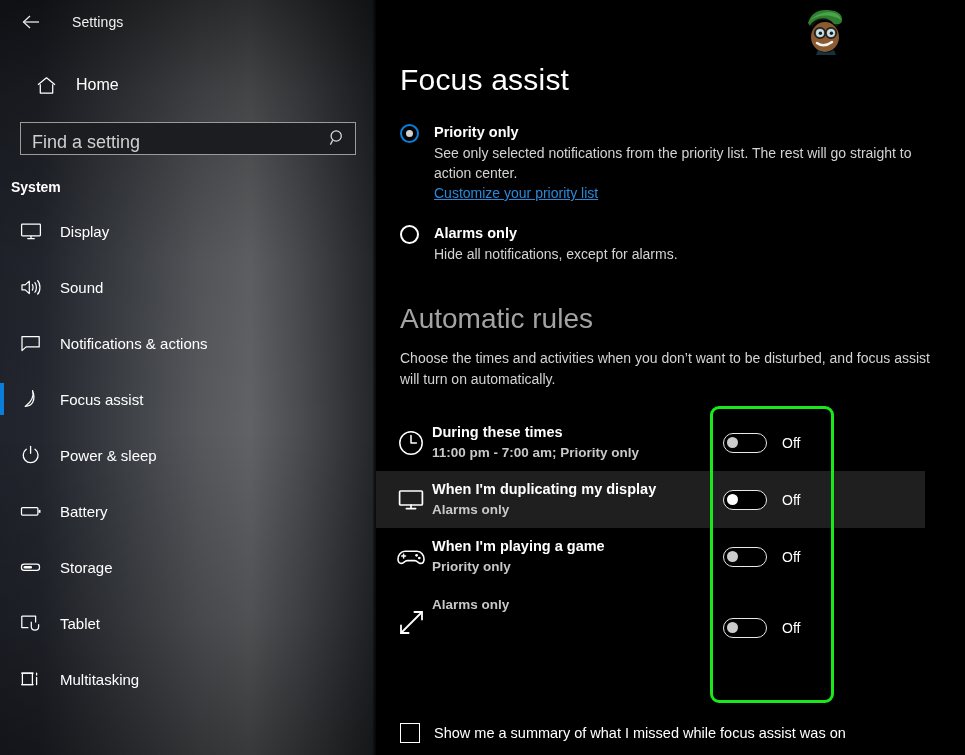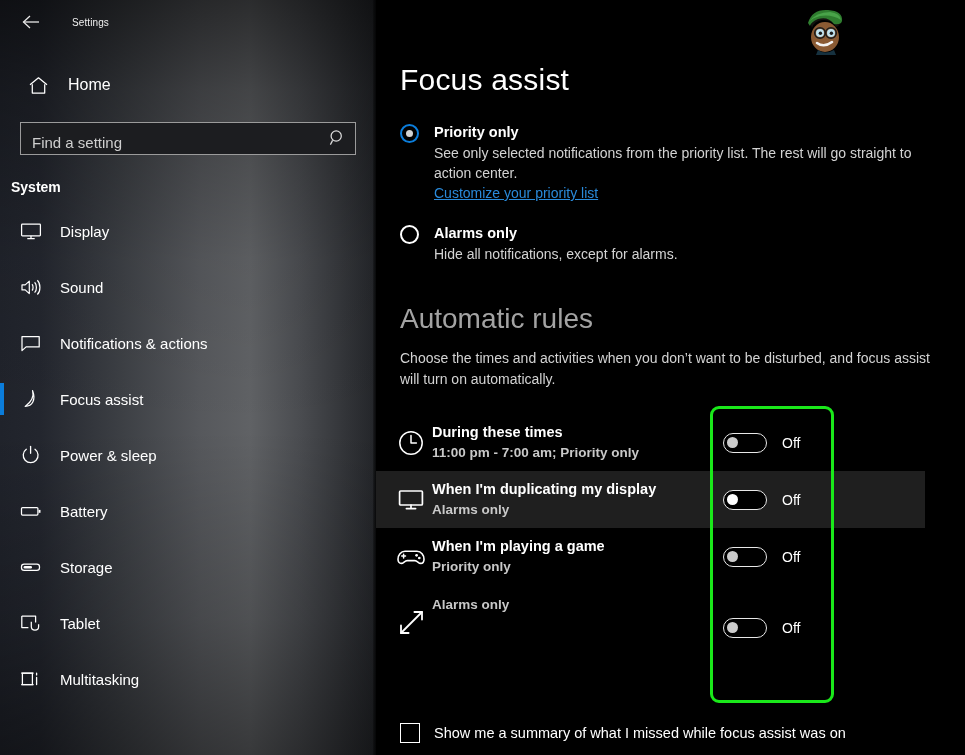--- a/index.html
+++ b/index.html
@@ -46,40 +46,40 @@
   .sb-inner{ position:relative; z-index:2; }
 
   
   .titlebar{ height:44px; display:flex; align-items:center; }
   .back-btn{
     width:46px; height:32px; margin-left:8px;
     display:flex; align-items:center; justify-content:center;
     color:#e8e8e8;
   }
   .titlebar-title{
-    font-size:10px; color:#f0f0f0; margin-left:18px; letter-spacing:.1px;
+    font-size:14px; color:#f0f0f0; margin-left:18px; letter-spacing:.1px;
   }
 
   
   .home-row{
-    display:flex; align-items:center; height:42px; margin-top:20px; padding-left:28px;
+    display:flex; align-items:center; height:42px; margin-top:20px; padding-left:36px;
   }
   .home-row .ico{ width:30px; display:flex; align-items:center; color:#fff; }
   .home-row .lbl{ font-size:16px; color:#fff; margin-left:10px; }
 
   
   .search-wrap{ padding:0 20px; margin-top:16px; }
   .search-box{
     position:relative; height:33px;
     background:#1c1d20; border:1px solid #9b9b9b;
     display:flex; align-items:center;
   }
   .search-box input{
     flex:1; background:transparent; border:none; outline:none;
-    color:#e6e6e6; font-size:15px; font-family:"Liberation Sans", sans-serif;
+    color:#e6e6e6; font-size:18px; font-family:"Liberation Sans", sans-serif;
     padding:0 30px 0 11px;
     margin-top:8px;
   }
   .search-box input::placeholder{ color:#cfcfcf; opacity:1; }
   .search-ico{ position:absolute; right:9px; top:6px; color:#dcdcdc; }
 
   
   .group-title{
     font-size:14px; font-weight:bold; color:#fff;
     padding-left:11px; margin-top:24px; margin-bottom:8px;

